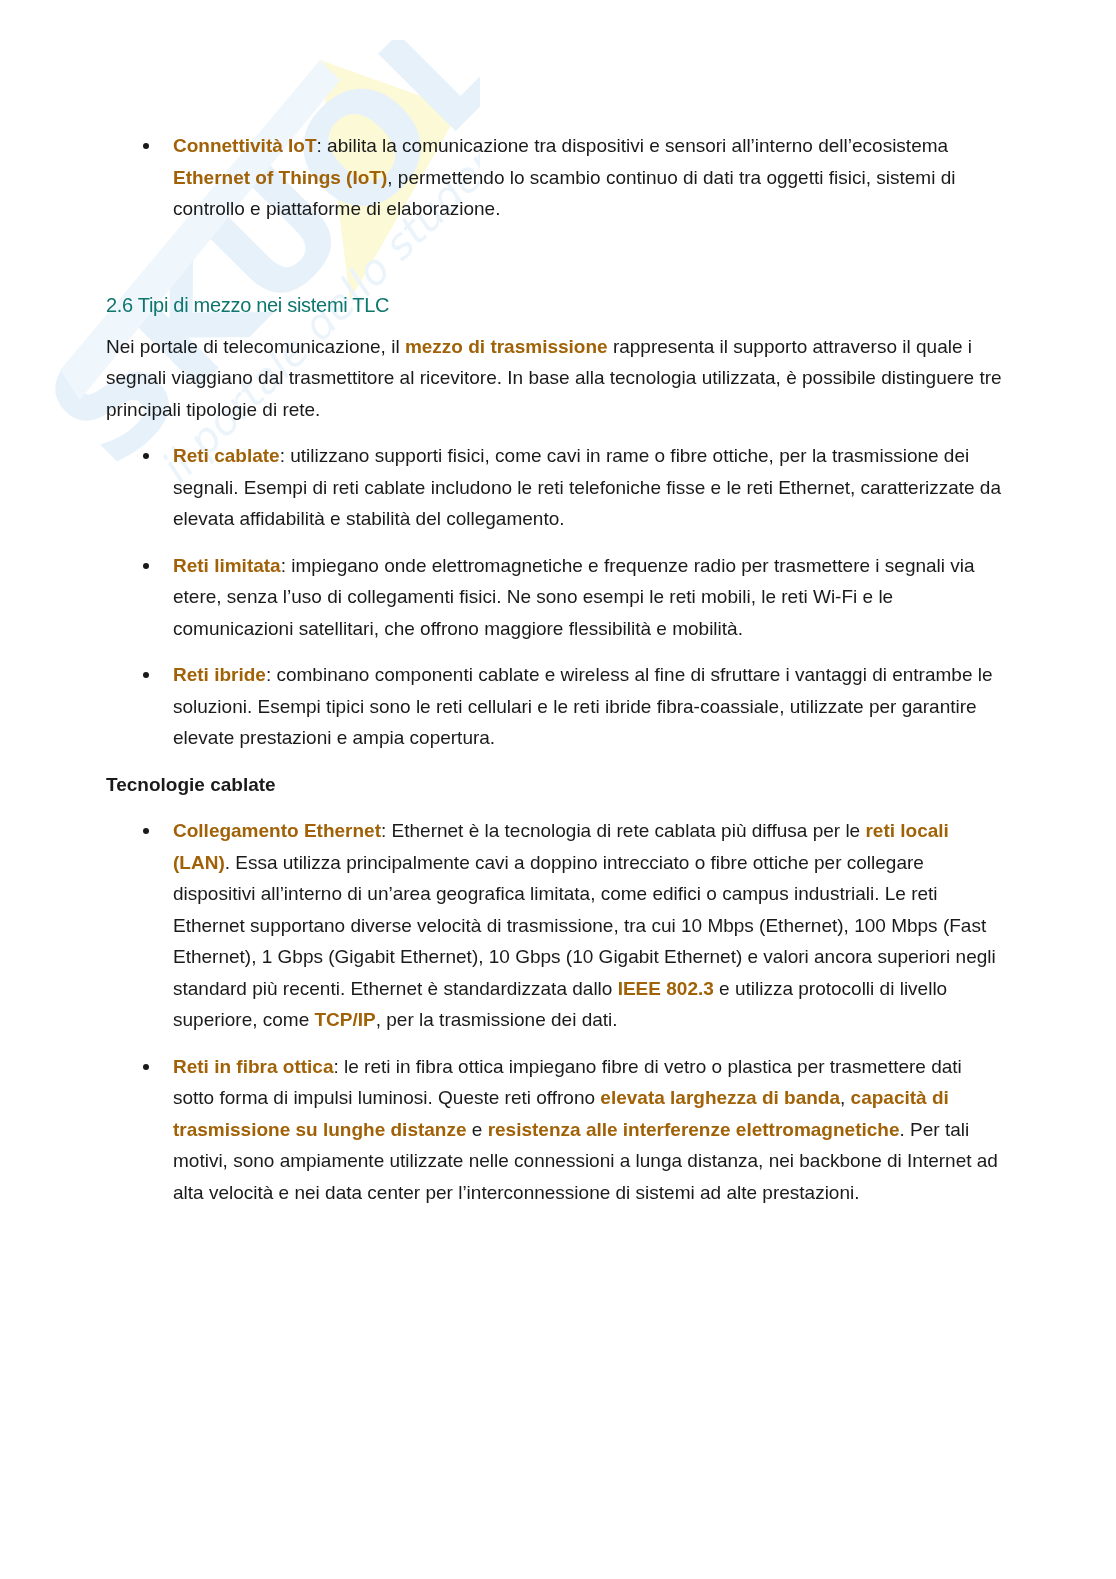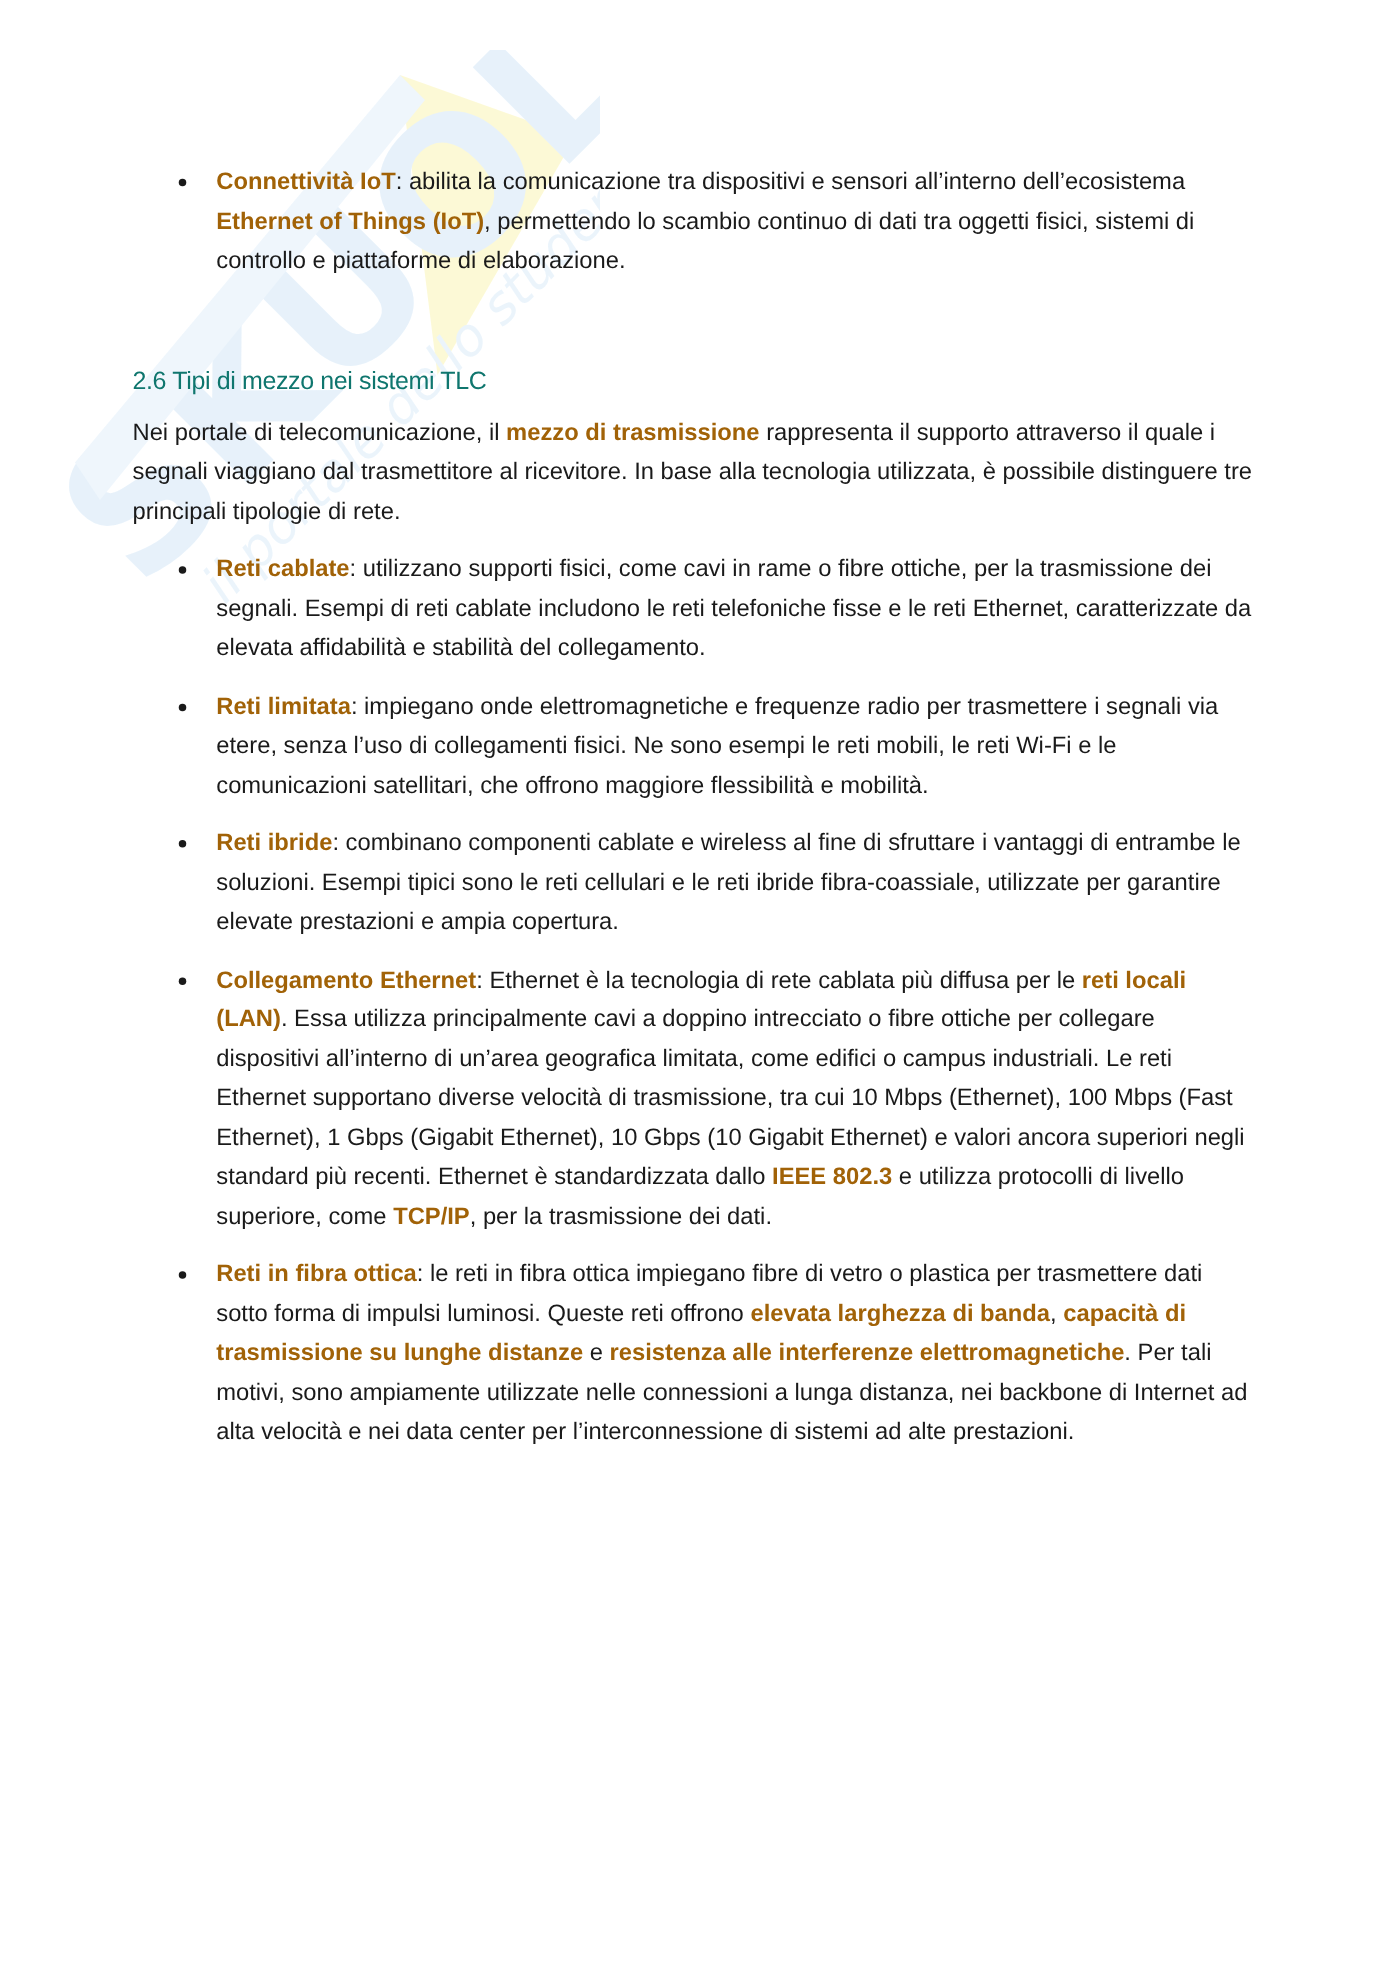--- a/index.html
+++ b/index.html
@@ -99,20 +99,21 @@
     <h2 class="h2">2.6 Tipi di mezzo nei sistemi TLC</h2>
 
     <p class="para" id="section-intro"><span>Nei portale di telecomunicazione, il </span><b>mezzo di trasmissione</b><span> rappresenta il supporto attraverso il quale i segnali viaggiano dal trasmettitore al ricevitore. In base alla tecnologia utilizzata, è possibile distinguere tre principali tipologie di rete.</span></p>
 
     <ul class="bullets" id="network-list">
         <li><b>Reti cablate</b><span>: utilizzano supporti fisici, come cavi in rame o fibre ottiche, per la trasmissione dei segnali. Esempi di reti cablate includono le reti telefoniche fisse e le reti Ethernet, caratterizzate da elevata affidabilità e stabilità del collegamento.</span></li>
         <li><b>Reti limitata</b><span>: impiegano onde elettromagnetiche e frequenze radio per trasmettere i segnali via etere, senza l’uso di collegamenti fisici. Ne sono esempi le reti mobili, le reti Wi-Fi e le comunicazioni satellitari, che offrono maggiore flessibilità e mobilità.</span></li>
         <li><b>Reti ibride</b><span>: combinano componenti cablate e wireless al fine di sfruttare i vantaggi di entrambe le soluzioni. Esempi tipici sono le reti cellulari e le reti ibride fibra-coassiale, utilizzate per garantire elevate prestazioni e ampia copertura.</span></li>
       </ul>
 
+    <div class="h3">Tecnologie cablate</div>
 
 
     <ul class="bullets" id="wired-list">
         <li><b>Collegamento Ethernet</b><span>: Ethernet è la tecnologia di rete cablata più diffusa per le </span><b>reti locali (LAN)</b><span>. Essa utilizza principalmente cavi a doppino intrecciato o fibre ottiche per collegare dispositivi all’interno di un’area geografica limitata, come edifici o campus industriali. Le reti Ethernet supportano diverse velocità di trasmissione, tra cui 10 Mbps (Ethernet), 100 Mbps (Fast Ethernet), 1 Gbps (Gigabit Ethernet), 10 Gbps (10 Gigabit Ethernet) e valori ancora superiori negli standard più recenti. Ethernet è standardizzata dallo </span><b>IEEE 802.3</b><span> e utilizza protocolli di livello superiore, come </span><b>TCP/IP</b><span>, per la trasmissione dei dati.</span></li>
         <li><b>Reti in fibra ottica</b><span>: le reti in fibra ottica impiegano fibre di vetro o plastica per trasmettere dati sotto forma di impulsi luminosi. Queste reti offrono </span><b>elevata larghezza di banda</b><span>, </span><b>capacità di trasmissione su lunghe distanze</b><span> e </span><b>resistenza alle interferenze elettromagnetiche</b><span>. Per tali motivi, sono ampiamente utilizzate nelle connessioni a lunga distanza, nei backbone di Internet ad alta velocità e nei data center per l’interconnessione di sistemi ad alte prestazioni.</span></li>
       </ul>
 
   </div>
 </div>
 

